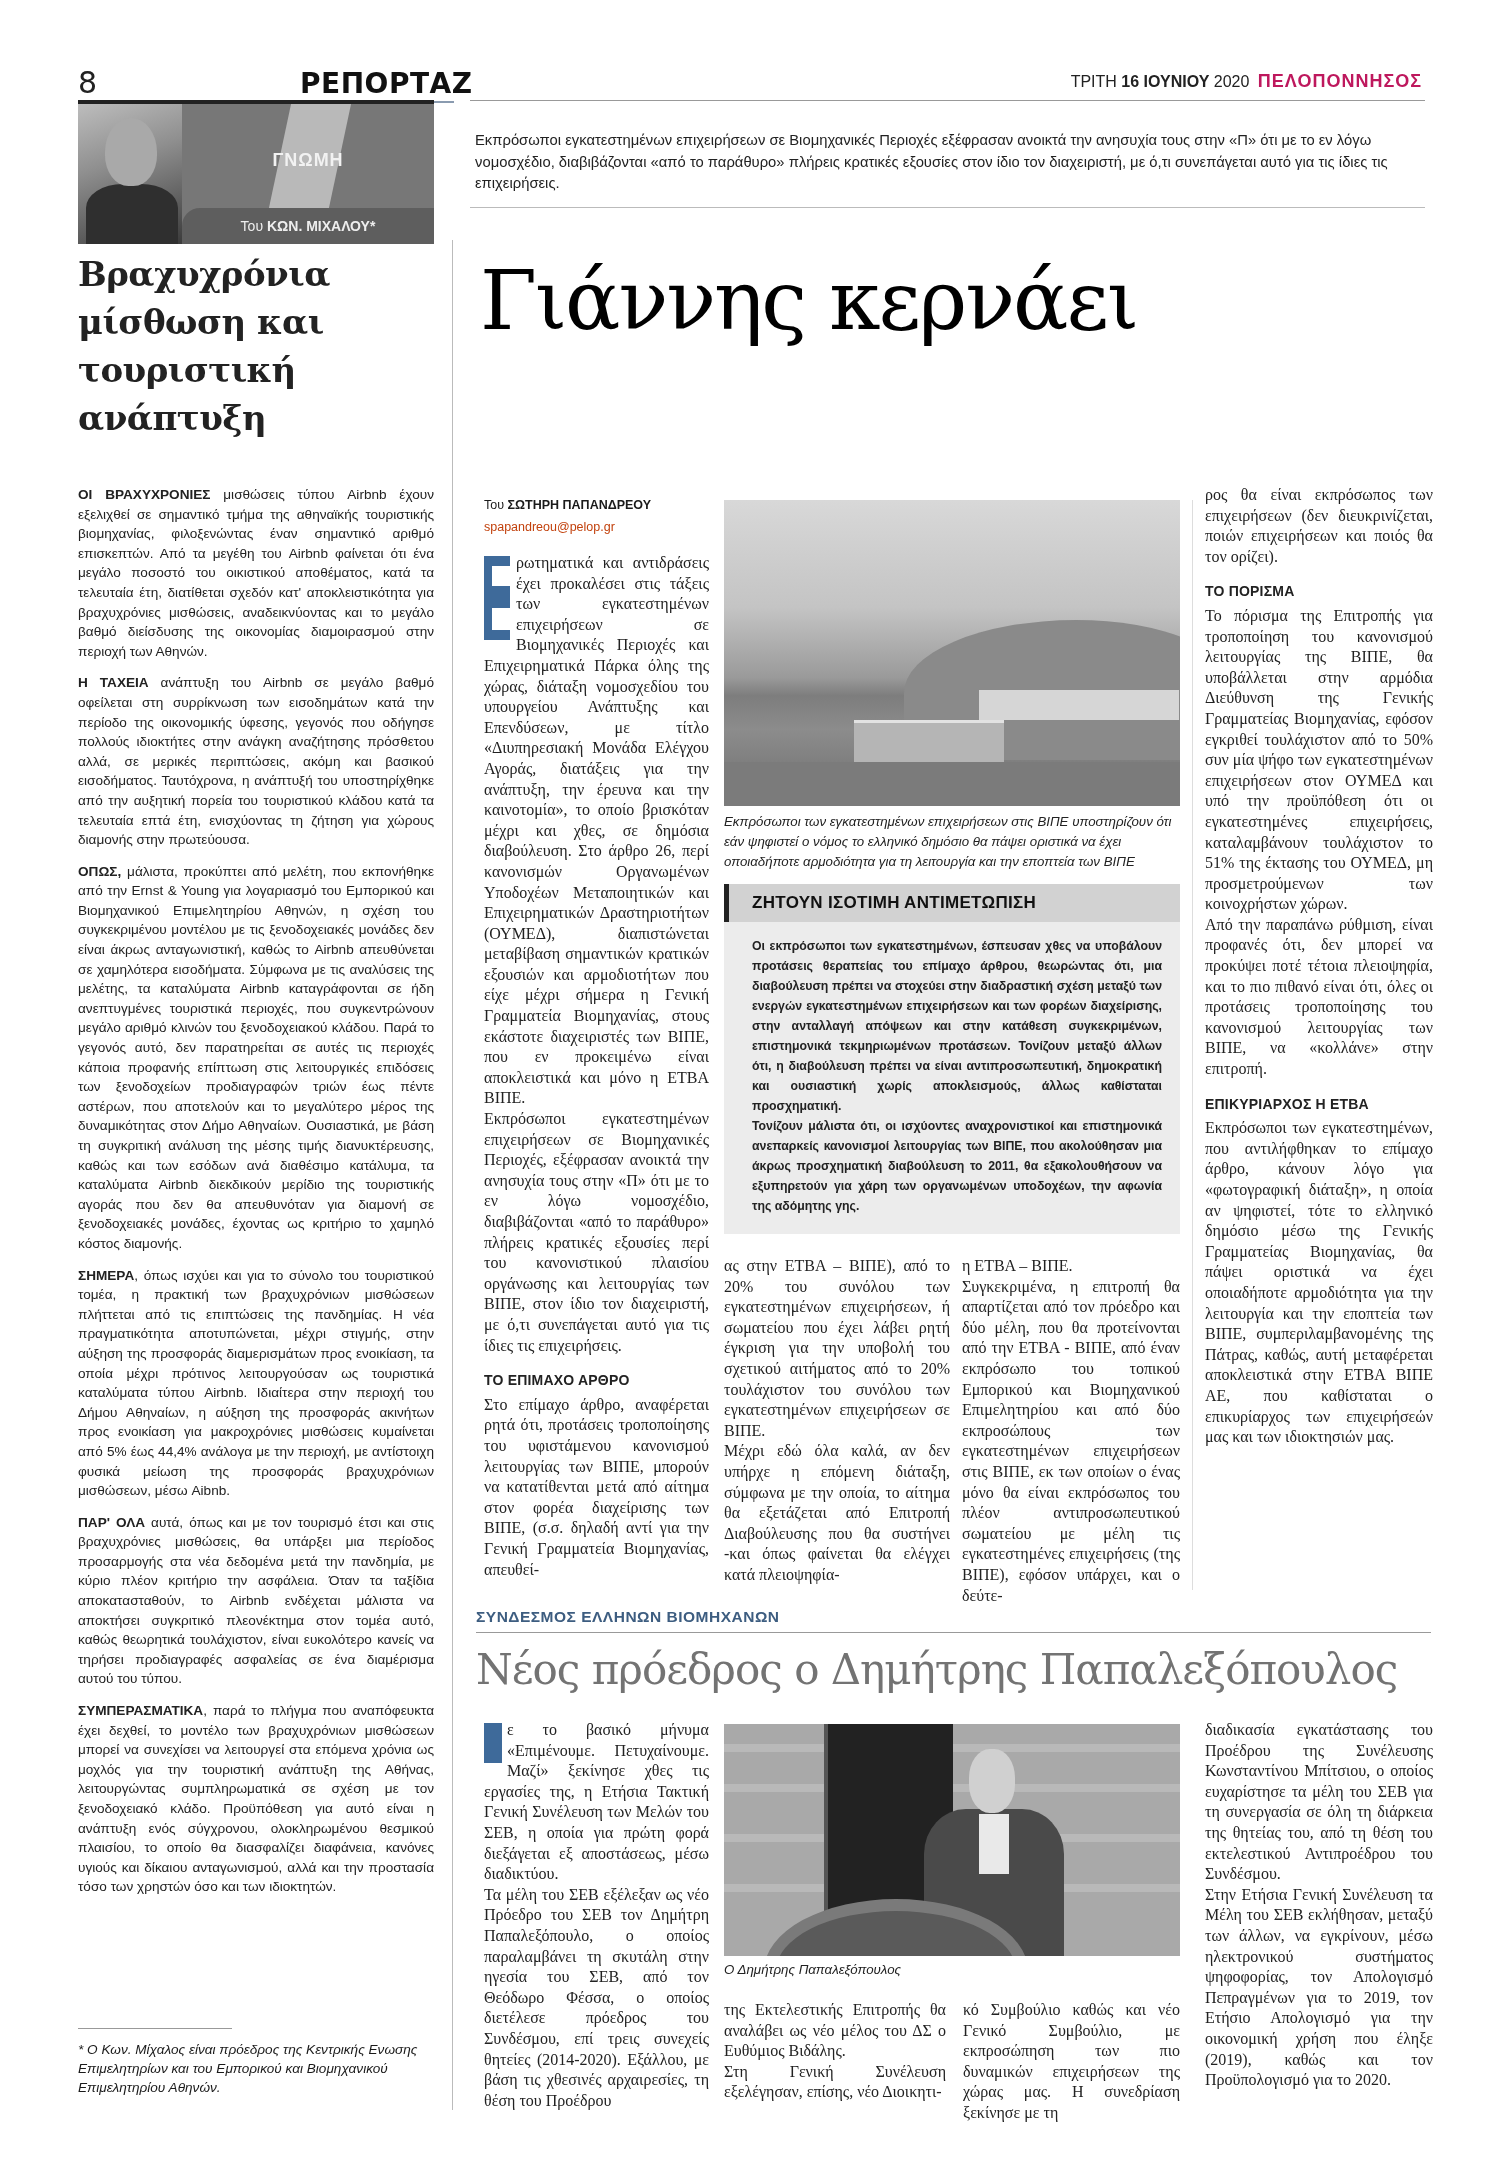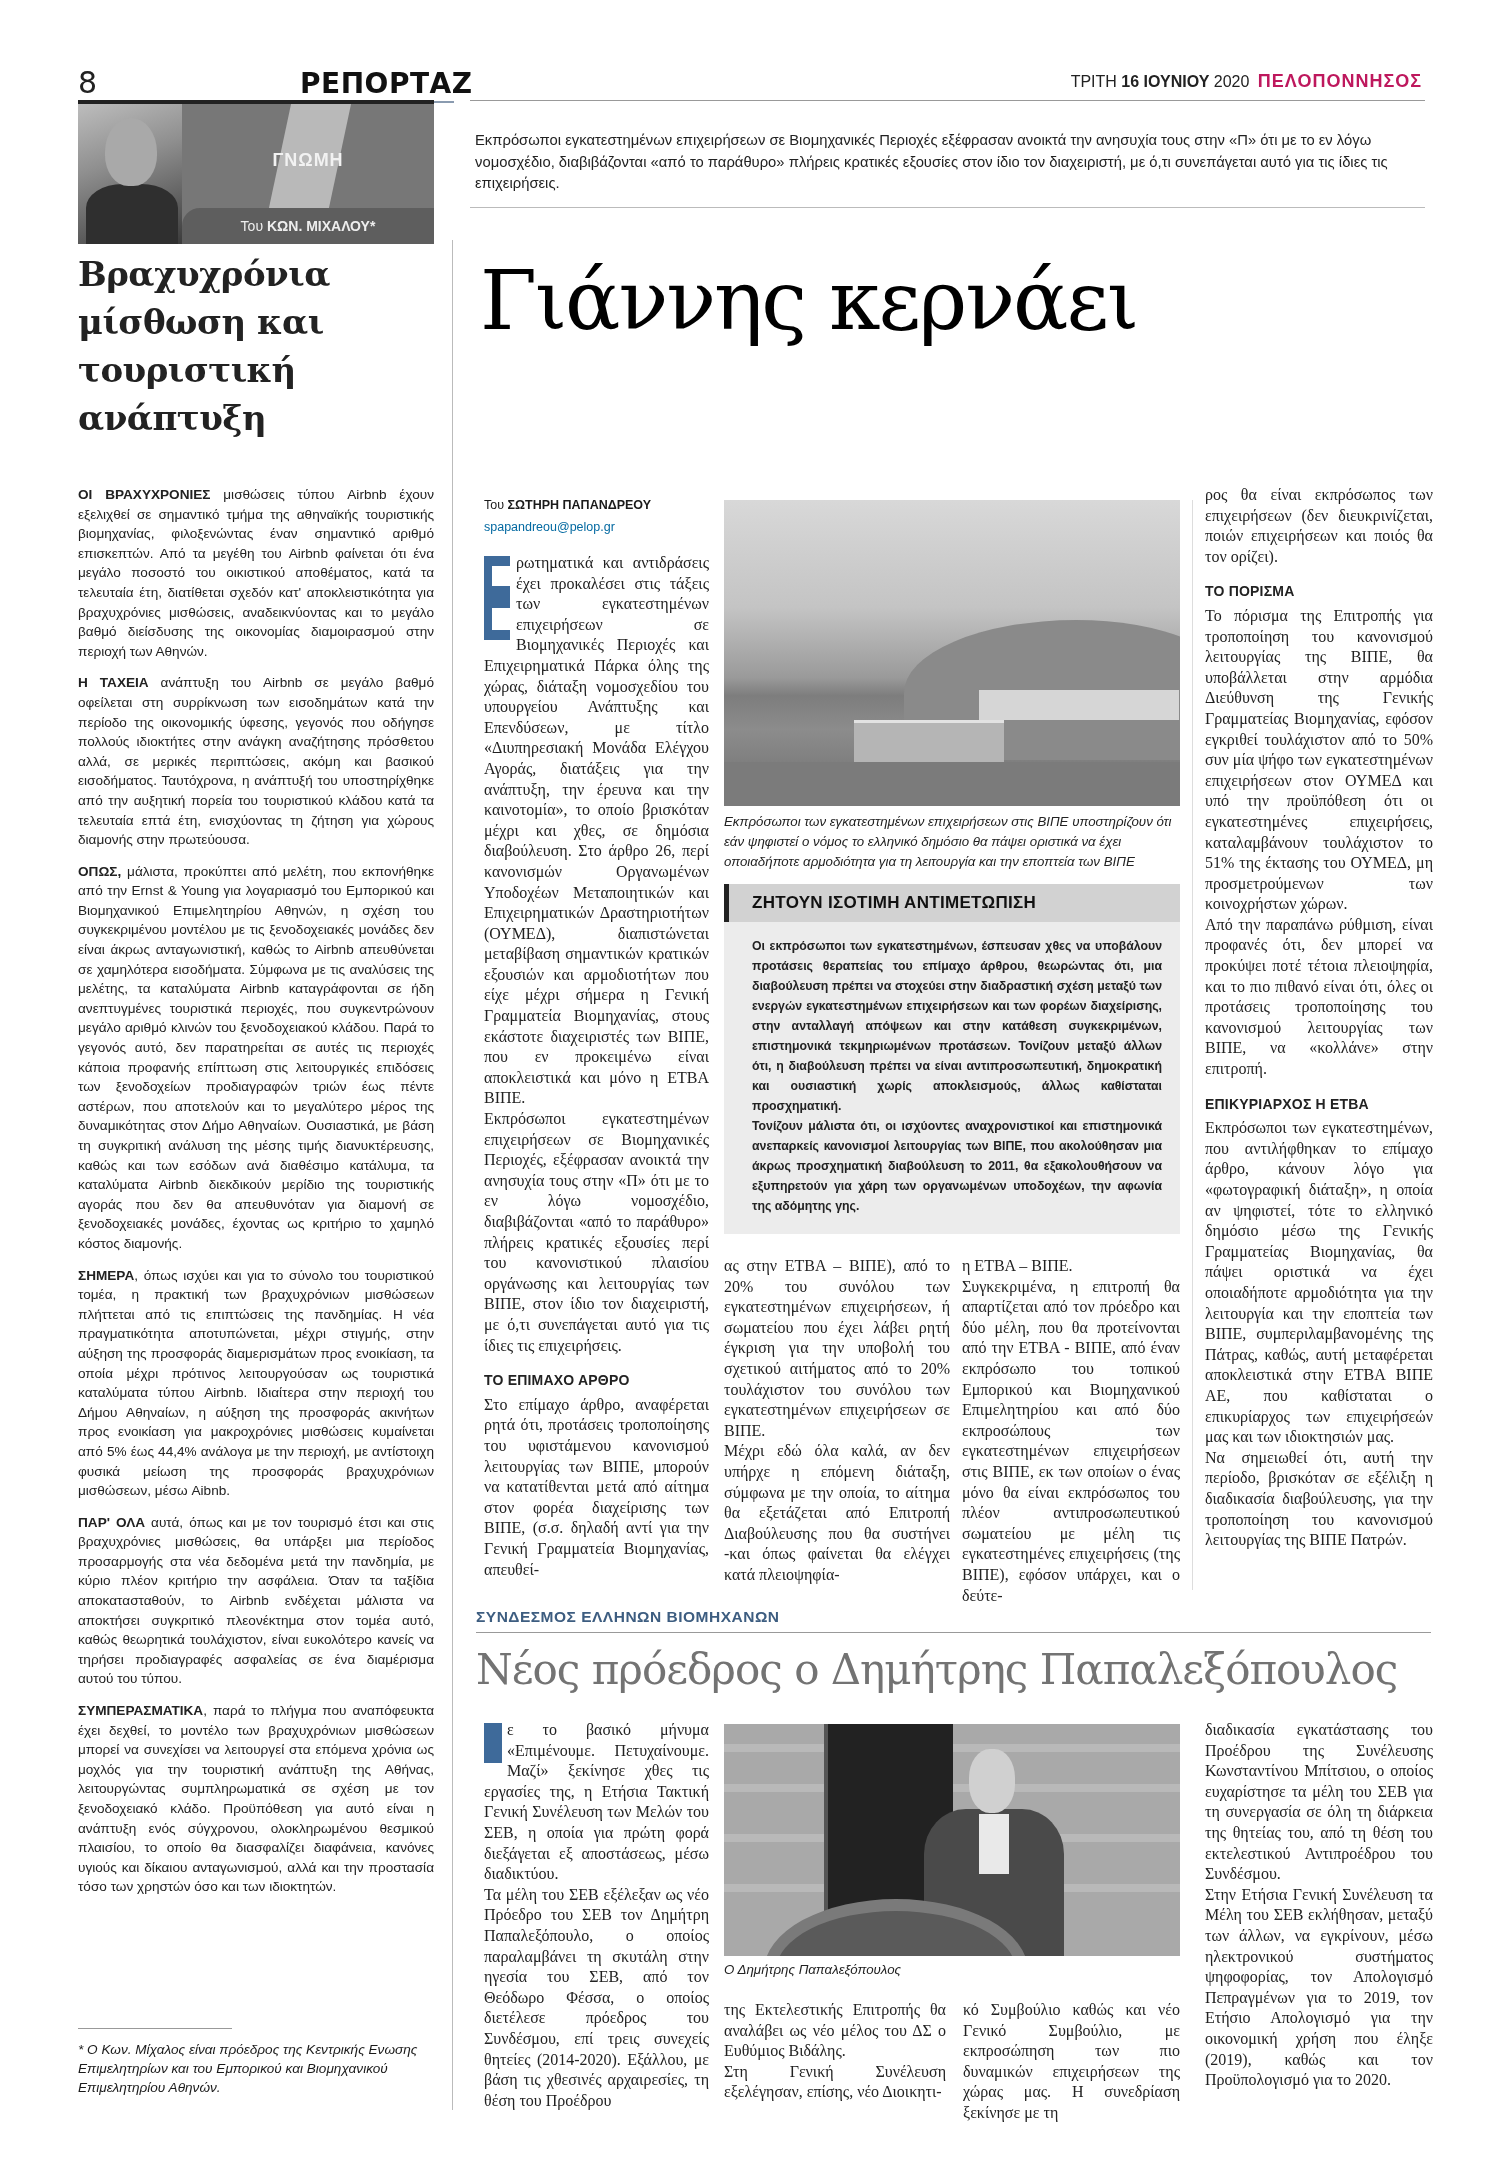--- a/index.html
+++ b/index.html
@@ -31,21 +31,21 @@
   .left-body b{font-weight:bold;}
   .fn-rule{left:78px;top:2028px;width:154px;height:1px;background:#999;}
   .footnote{left:78px;top:2040px;width:356px;font-style:italic;font-size:13.6px;line-height:19px;}
   
   .lead{left:475px;top:130px;width:955px;font-size:14.8px;line-height:21.5px;color:#222;}
   .lead-rule{left:470px;top:207px;width:955px;height:1px;background:#bbb;}
   .headline{left:480px;top:248px;width:950px;font-family:"DejaVu Serif",serif;font-size:82px;line-height:106px;letter-spacing:-2px;color:#000000;}
   
   .byline{left:484px;top:496px;font-size:12.5px;line-height:18px;}
   .byline b{font-weight:bold;}
-  .email{left:484px;top:518px;font-size:12.5px;line-height:18px;color:#0369a1;}
+  .email{left:484px;top:518px;font-size:12.5px;line-height:18px;color:#c2410c;}
   .serif-col{font-family:"Liberation Serif",serif;font-size:16px;line-height:20.6px;text-align:justify;color:#222;}
   .serif-col p{margin:0;}
   .sub-h{font-family:"Liberation Sans",sans-serif;font-weight:bold;font-size:14px;margin:14px 0 4px 0;letter-spacing:0.2px;}
   .col1{left:484px;top:553px;width:225px;}
   .dropcap{float:left;width:26px;height:84px;background:#3e6a9a;margin:3px 6px 0 0;position:relative;}
   .dropcap span{position:absolute;left:0;top:4px;width:26px;text-align:center;color:#3e6a9a;font-size:0;}
   .dropcap:after{content:"";position:absolute;left:8px;top:10px;width:18px;height:20px;background:#fff;}
   .dropcap:before{content:"";position:absolute;left:8px;top:52px;width:18px;height:22px;background:#fff;}
   
   .photo1{left:724px;top:500px;width:456px;height:306px;background:linear-gradient(180deg,#d8d8d8 0%,#c4c4c4 35%,#9a9a9a 58%,#7d7d7d 64%,#8c8c8c 75%,#6e6e6e 100%);overflow:hidden;}
@@ -169,21 +169,20 @@
   <p>Συγκεκριμένα, η επιτροπή θα απαρτίζεται από τον πρόεδρο και δύο μέλη, που θα προτείνονται από την ΕΤΒΑ - ΒΙΠΕ, από έναν εκπρόσωπο του τοπικού Εμπορικού και Βιομηχανικού Επιμελητηρίου και από δύο εκπροσώπους των εγκατεστημένων επιχειρήσεων στις ΒΙΠΕ, εκ των οποίων ο ένας μόνο θα είναι εκπρόσωπος του πλέον αντιπροσωπευτικού σωματείου με μέλη τις εγκατεστημένες επιχειρήσεις (της ΒΙΠΕ), εφόσον υπάρχει, και ο δεύτε-</p>
 </div>
 <div class="abs vsep"></div>
 <div class="abs serif-col col4">
   <p>ρος θα είναι εκπρόσωπος των επιχειρήσεων (δεν διευκρινίζεται, ποιών επιχειρήσεων και ποιός θα τον ορίζει).</p>
   <div class="sub-h">ΤΟ ΠΟΡΙΣΜΑ</div>
   <p>Το πόρισμα της Επιτροπής για τροποποίηση του κανονισμού λειτουργίας της ΒΙΠΕ, θα υποβάλλεται στην αρμόδια Διεύθυνση της Γενικής Γραμματείας Βιομηχανίας, εφόσον εγκριθεί τουλάχιστον από το 50% συν μία ψήφο των εγκατεστημένων επιχειρήσεων στον ΟΥΜΕΔ και υπό την προϋπόθεση ότι οι εγκατεστημένες επιχειρήσεις, καταλαμβάνουν τουλάχιστον το 51% της έκτασης του ΟΥΜΕΔ, μη προσμετρούμενων των κοινοχρήστων χώρων.</p>
   <p>Από την παραπάνω ρύθμιση, είναι προφανές ότι, δεν μπορεί να προκύψει ποτέ τέτοια πλειοψηφία, και το πιο πιθανό είναι ότι, όλες οι προτάσεις τροποποίησης του κανονισμού λειτουργίας των ΒΙΠΕ, να «κολλάνε» στην επιτροπή.</p>
   <div class="sub-h">ΕΠΙΚΥΡΙΑΡΧΟΣ Η ΕΤΒΑ</div>
   <p>Εκπρόσωποι των εγκατεστημένων, που αντιλήφθηκαν το επίμαχο άρθρο, κάνουν λόγο για «φωτογραφική διάταξη», η οποία αν ψηφιστεί, τότε το ελληνικό δημόσιο μέσω της Γενικής Γραμματείας Βιομηχανίας, θα πάψει οριστικά να έχει οποιαδήποτε αρμοδιότητα για την λειτουργία και την εποπτεία των ΒΙΠΕ, συμπεριλαμβανομένης της Πάτρας, καθώς, αυτή μεταφέρεται αποκλειστικά στην ΕΤΒΑ ΒΙΠΕ ΑΕ, που καθίσταται ο επικυρίαρχος των επιχειρήσεών μας και των ιδιοκτησιών μας.</p>
-  <p>Να σημειωθεί ότι, αυτή την περίοδο, βρισκόταν σε εξέλιξη η διαδικασία διαβούλευσης, για την τροποποίηση του κανονισμού λειτουργίας της ΒΙΠΕ Πατρών.</p>
 </div>
 
 <div class="abs kicker">ΣΥΝΔΕΣΜΟΣ ΕΛΛΗΝΩΝ ΒΙΟΜΗΧΑΝΩΝ</div>
 <div class="abs kicker-rule"></div>
 <div class="abs headline2">Νέος πρόεδρος ο Δημήτρης Παπαλεξόπουλος</div>
 
 <div class="abs serif-col col5">
   <div class="dropcap2"></div>
   <p>ε το βασικό μήνυμα «Επιμένουμε. Πετυχαίνουμε. Μαζί» ξεκίνησε χθες τις εργασίες της, η Ετήσια Τακτική Γενική Συνέλευση των Μελών του ΣΕΒ, η οποία για πρώτη φορά διεξάγεται εξ αποστάσεως, μέσω διαδικτύου.</p>
   <p>Τα μέλη του ΣΕΒ εξέλεξαν ως νέο Πρόεδρο του ΣΕΒ τον Δημήτρη Παπαλεξόπουλο, ο οποίος παραλαμβάνει τη σκυτάλη στην ηγεσία του ΣΕΒ, από τον Θεόδωρο Φέσσα, ο οποίος διετέλεσε πρόεδρος του Συνδέσμου, επί τρεις συνεχείς θητείες (2014-2020). Εξάλλου, με βάση τις χθεσινές αρχαιρεσίες, τη θέση του Προέδρου</p>

